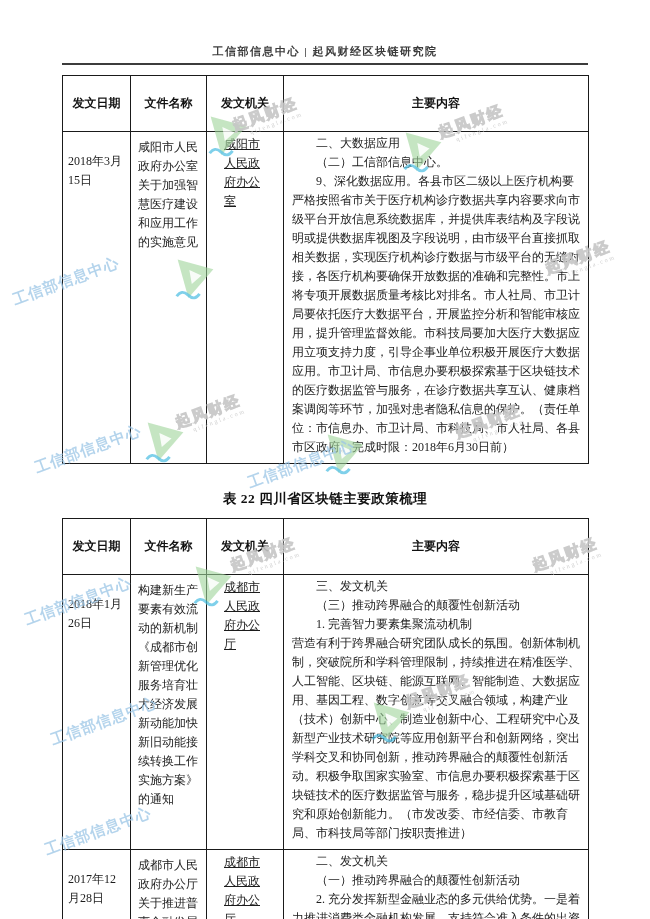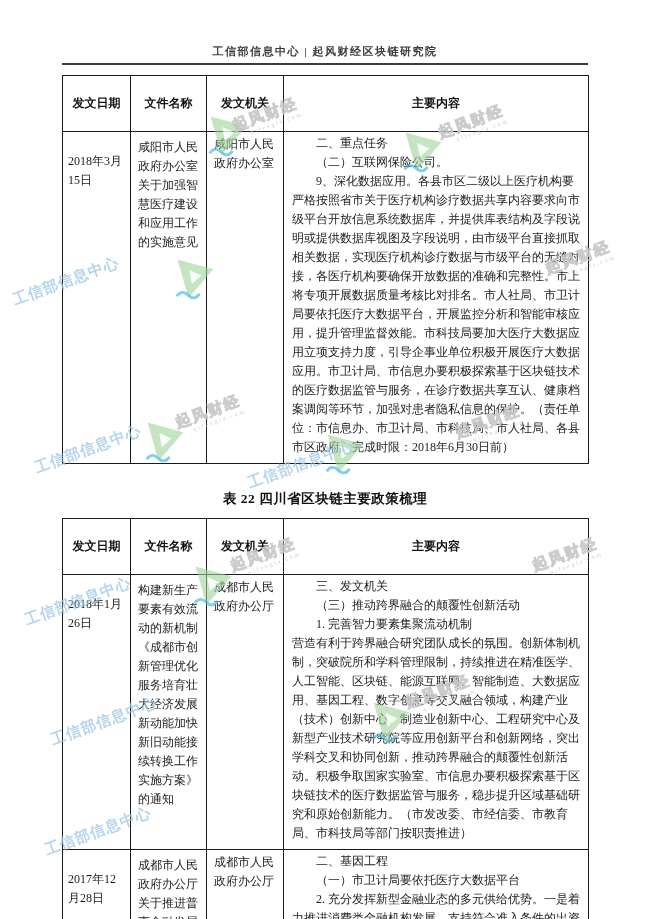--- a/index.html
+++ b/index.html
@@ -62,21 +62,21 @@
   table.policy th{
     font-weight:bold;
     text-align:center;
     padding:18px 2px;
     height:22px;
     vertical-align:middle;
     color:#111;
   }
   td.col-date{padding:20px 5px;margin-top:40px;}
   td.col-name{padding:6px 7px;}
-  td.col-agency{padding:3px 7px;}
+  td.col-agency{padding:3px 17px;text-decoration:underline;}
   td.col-content{padding:2px 8px 6px 8px;}
   td.col-content p{margin:0;}
   p.p-indent{text-indent:2em;}
   
   .wm-layer{
     position:absolute;inset:0;
     z-index:5;
     pointer-events:none;
   }
   .wm{position:absolute;pointer-events:none;}
@@ -135,22 +135,22 @@
           <th>发文机关</th>
           <th>主要内容</th>
         </tr>
       </thead>
       <tbody>
         <tr>
           <td class="col-date">2018年3月15日</td>
           <td class="col-name">咸阳市人民政府办公室关于加强智慧医疗建设和应用工作的实施意见</td>
           <td class="col-agency">咸阳市人民政府办公室</td>
           <td class="col-content">
-            <p class="p-indent">二、重点任务</p>
-            <p class="p-indent">（二）互联网保险公司。</p>
+            <p class="p-indent">二、大数据应用</p>
+            <p class="p-indent">（二）工信部信息中心。</p>
             <p class="p-indent">9、深化数据应用。各县市区二级以上医疗机构要严格按照省市关于医疗机构诊疗数据共享内容要求向市级平台开放信息系统数据库，并提供库表结构及字段说明或提供数据库视图及字段说明，由市级平台直接抓取相关数据，实现医疗机构诊疗数据与市级平台的无缝对接，各医疗机构要确保开放数据的准确和完整性。市上将专项开展数据质量考核比对排名。市人社局、市卫计局要依托医疗大数据平台，开展监控分析和智能审核应用，提升管理监督效能。市科技局要加大医疗大数据应用立项支持力度，引导企事业单位积极开展医疗大数据应用。市卫计局、市信息办要积极探索基于区块链技术的医疗数据监管与服务，在诊疗数据共享互认、健康档案调阅等环节，加强对患者隐私信息的保护。（责任单位：市信息办、市卫计局、市科技局、市人社局、各县市区政府。完成时限：2018年6月30日前）</p>
           </td>
         </tr>
       </tbody>
     </table>
 
     <div class="caption caption-2">表 22 四川省区块链主要政策梳理</div>
     <table class="policy">
       <colgroup>
         <col style="width:68px">
@@ -176,22 +176,22 @@
             <p class="p-indent">（三）推动跨界融合的颠覆性创新活动</p>
             <p class="p-indent">1. 完善智力要素集聚流动机制</p>
             <p>营造有利于跨界融合研究团队成长的氛围。创新体制机制，突破院所和学科管理限制，持续推进在精准医学、人工智能、区块链、能源互联网、智能制造、大数据应用、基因工程、数字创意等交叉融合领域，构建产业（技术）创新中心、制造业创新中心、工程研究中心及新型产业技术研究院等应用创新平台和创新网络，突出学科交叉和协同创新，推动跨界融合的颠覆性创新活动。积极争取国家实验室、市信息办要积极探索基于区块链技术的医疗数据监管与服务，稳步提升区域基础研究和原始创新能力。（市发改委、市经信委、市教育局、市科技局等部门按职责推进）</p>
           </td>
         </tr>
         <tr>
           <td class="col-date">2017年12月28日</td>
           <td class="col-name">成都市人民政府办公厅关于推进普惠金融发展的实施意见</td>
           <td class="col-agency">成都市人民政府办公厅</td>
           <td class="col-content">
-            <p class="p-indent">二、基因工程</p>
-            <p class="p-indent">（一）市卫计局要依托医疗大数据平台</p>
+            <p class="p-indent">二、发文机关</p>
+            <p class="p-indent">（一）推动跨界融合的颠覆性创新活动</p>
             <p class="p-indent">2. 充分发挥新型金融业态的多元供给优势。一是着力推进消费类金融机构发展。支持符合准入条件的出资人设立公募基金、消费金融公司、汽车金融公司、互联网保险公司，</p>
           </td>
         </tr>
       </tbody>
     </table>
 
   </div>
 
   <div class="wm-layer">
 

